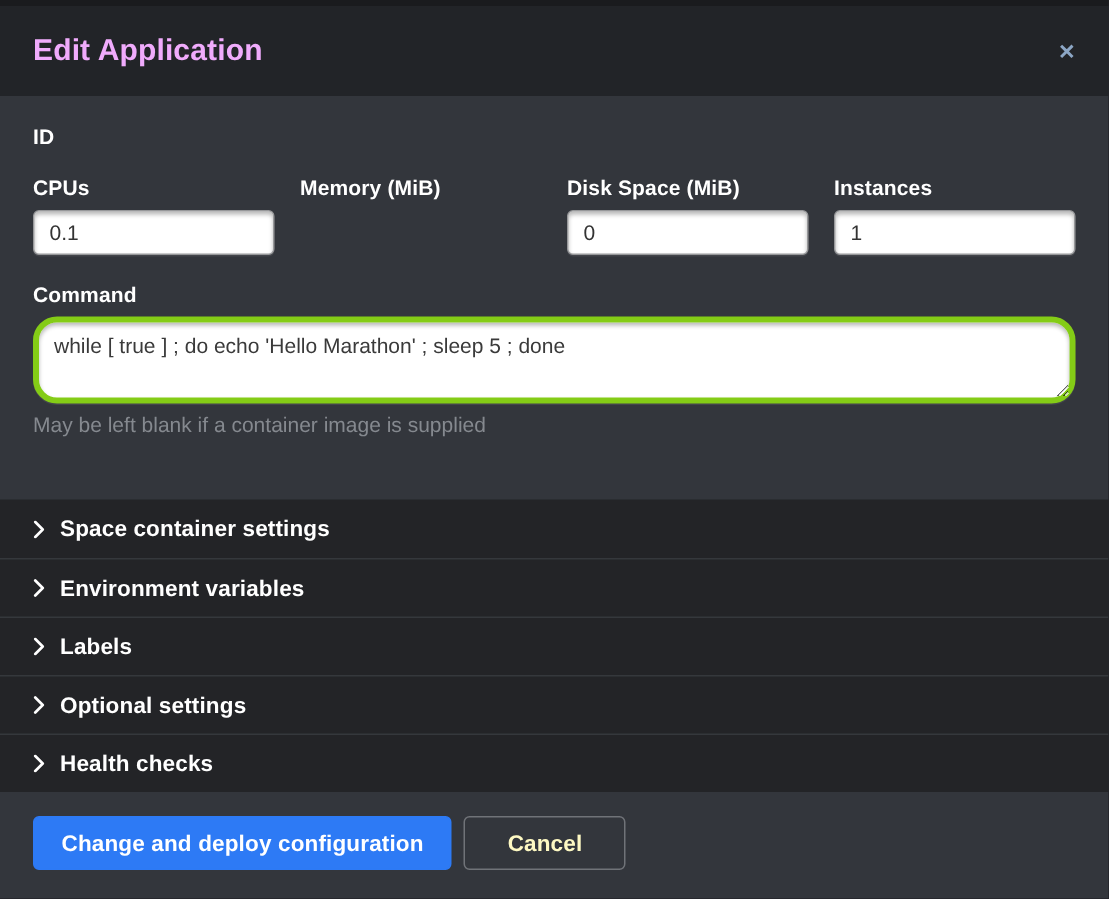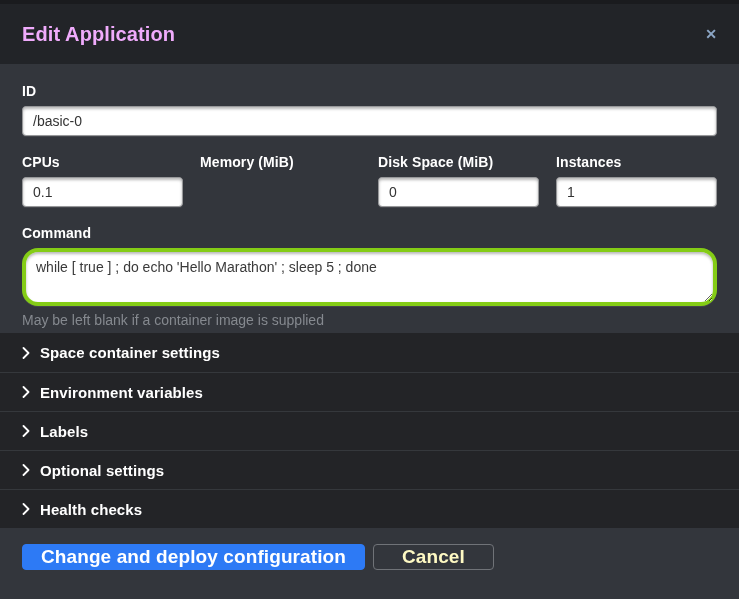--- a/index.html
+++ b/index.html
@@ -121,23 +121,23 @@
     letter-spacing: 0.1px;
   }
   
   .modal-footer {
     flex: 1 1 auto;
     background: #33363c;
     padding: 16px 22px;
     display: flex; align-items: flex-start;
   }
   .btn {
-    height: 26px;
+    height: 36px;
     border-radius: 4px;
-    font-size: 19px;
+    font-size: 15px;
     font-weight: 700;
     font-family: "Liberation Sans", "DejaVu Sans", sans-serif;
     cursor: pointer;
     letter-spacing: 0.1px;
   }
   .btn-primary {
     background: #2d7af5;
     border: 1px solid #2d7af5;
     color: #ffffff;
     padding: 0 18px;
@@ -159,21 +159,20 @@
 
   <div class="modal-header">
     <h1 class="modal-title">Edit Application</h1>
     <button class="close-btn">✕</button>
   </div>
 
   <div class="form-area">
 
     <div class="field-group">
       <label class="field-label">ID</label>
-      <input class="text-input" type="text" value="/basic-0" style="">
     </div>
 
     <div class="fields-row">
       <div class="field-group">
         <label class="field-label">CPUs</label>
         <input class="text-input" type="text" value="0.1" style="">
       </div>
       <div class="field-group">
         <label class="field-label">Memory (MiB)</label>
       </div>

